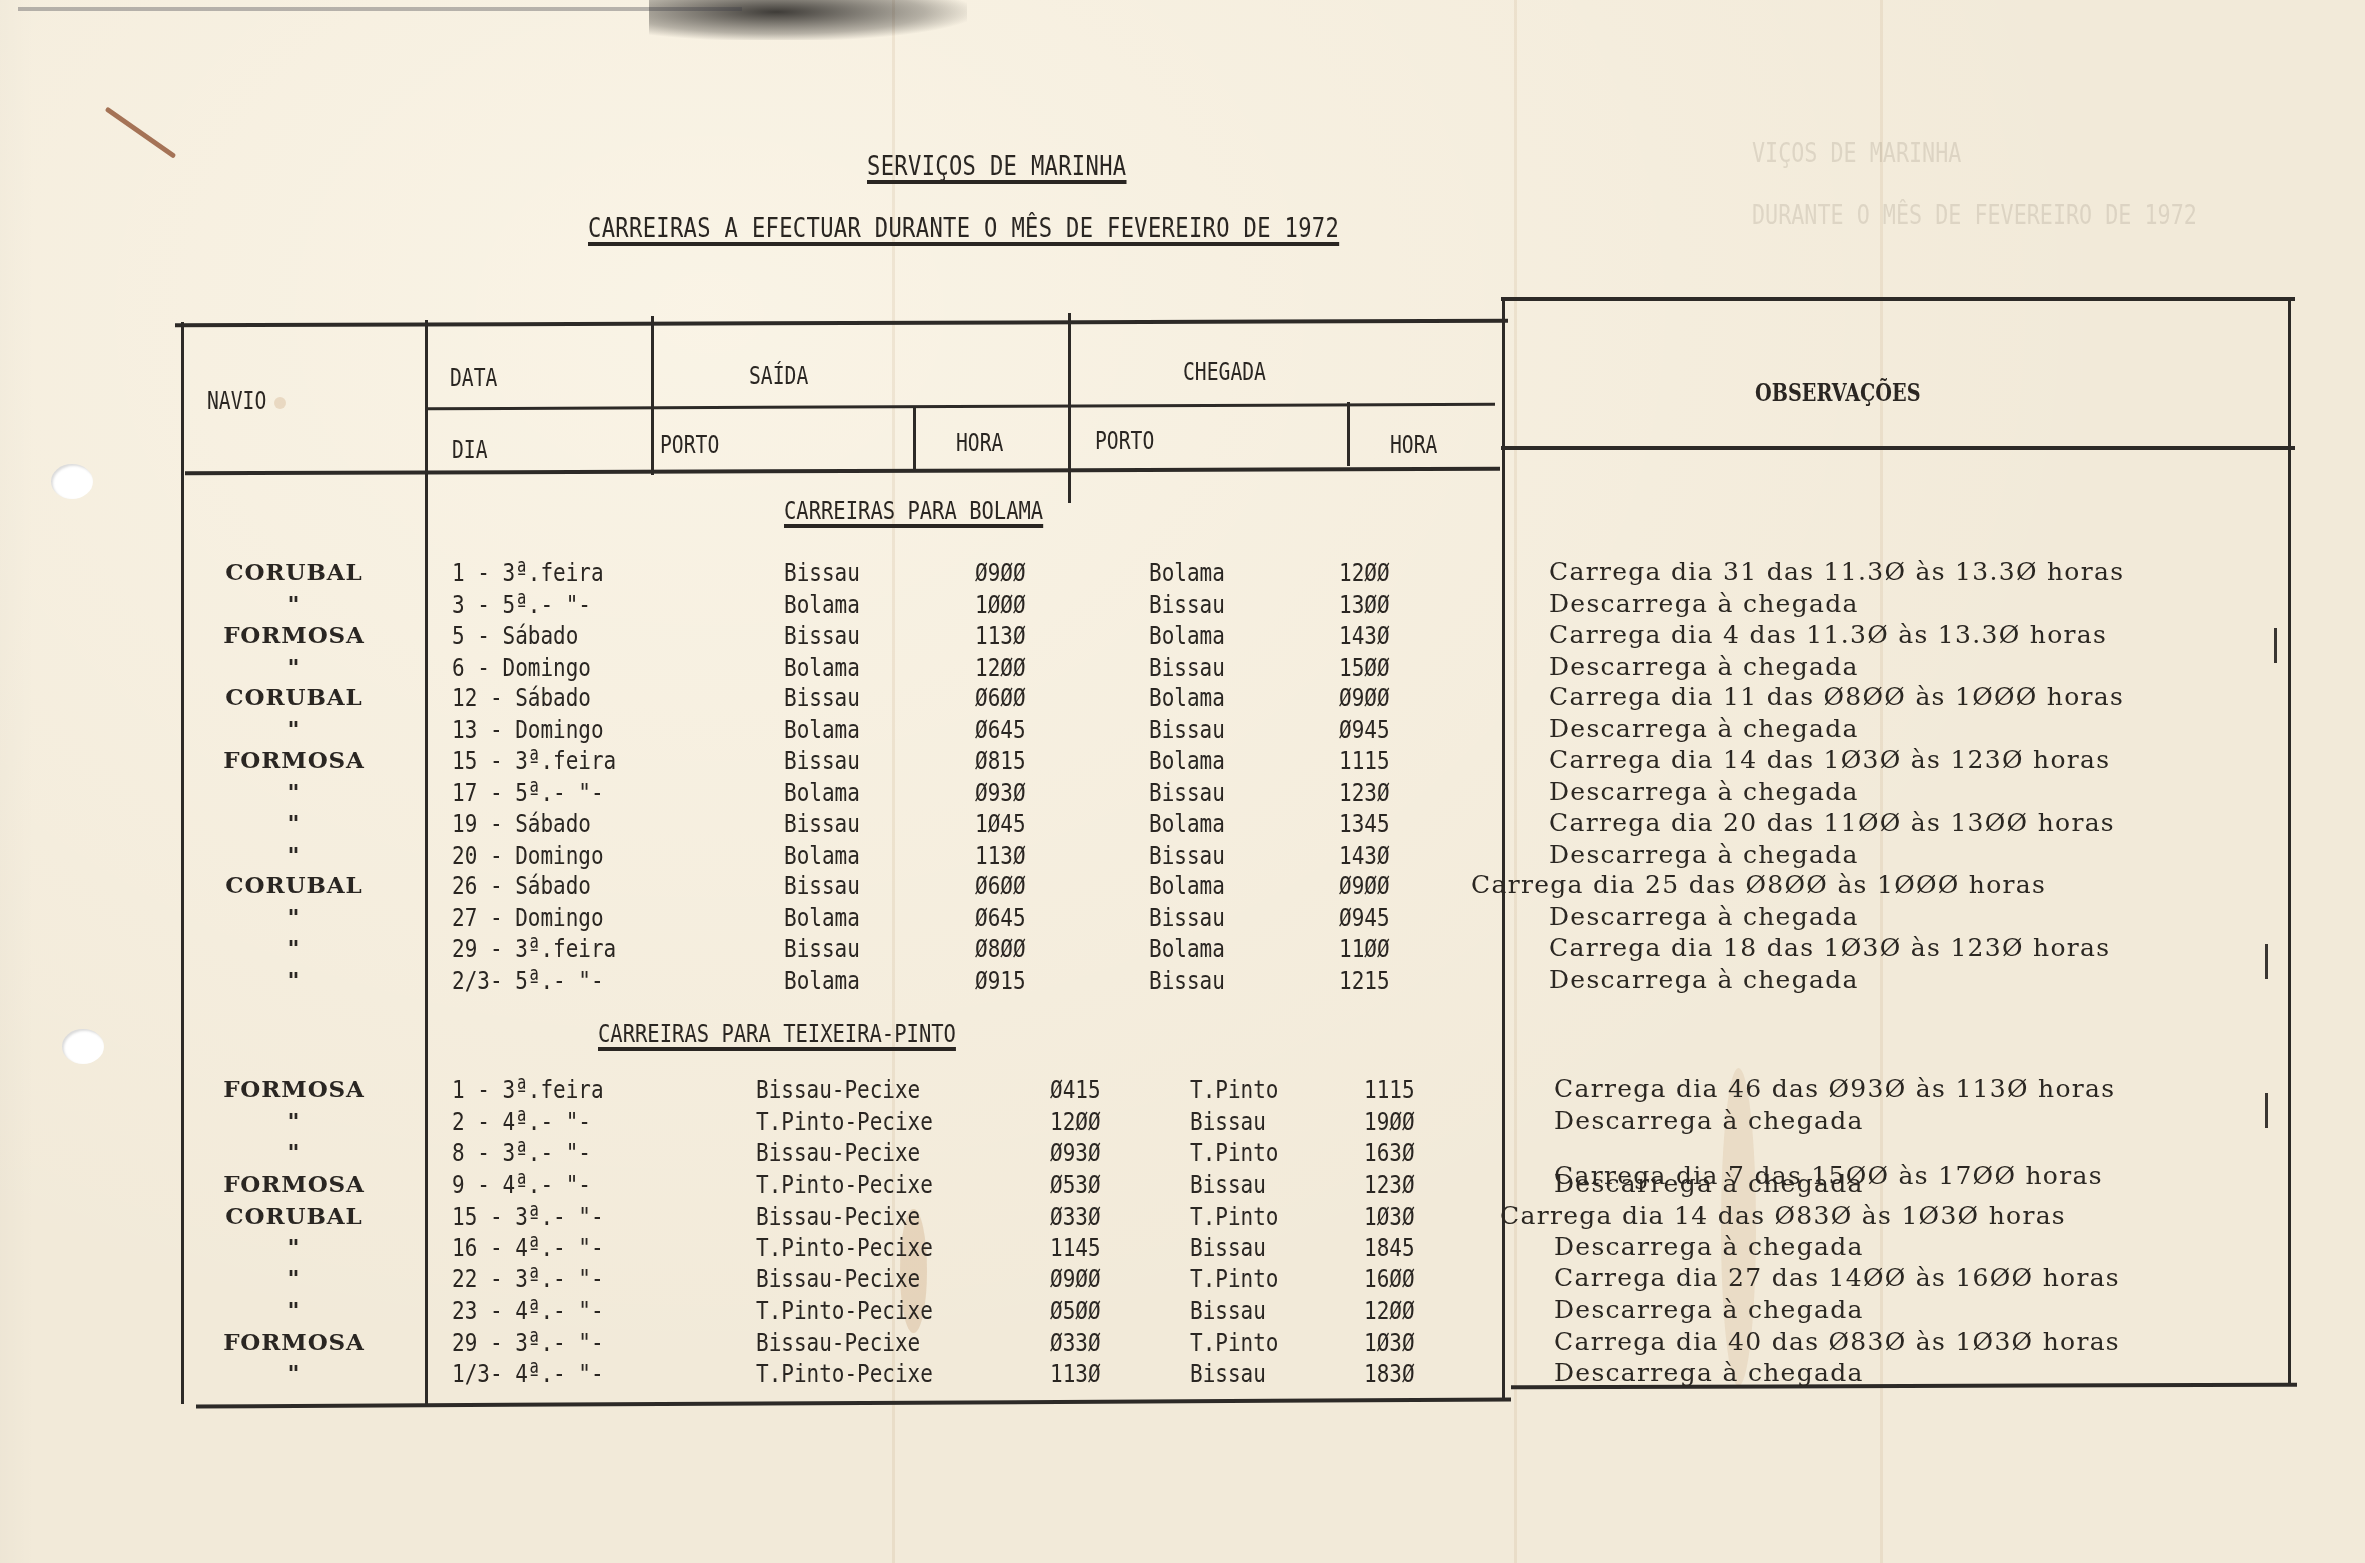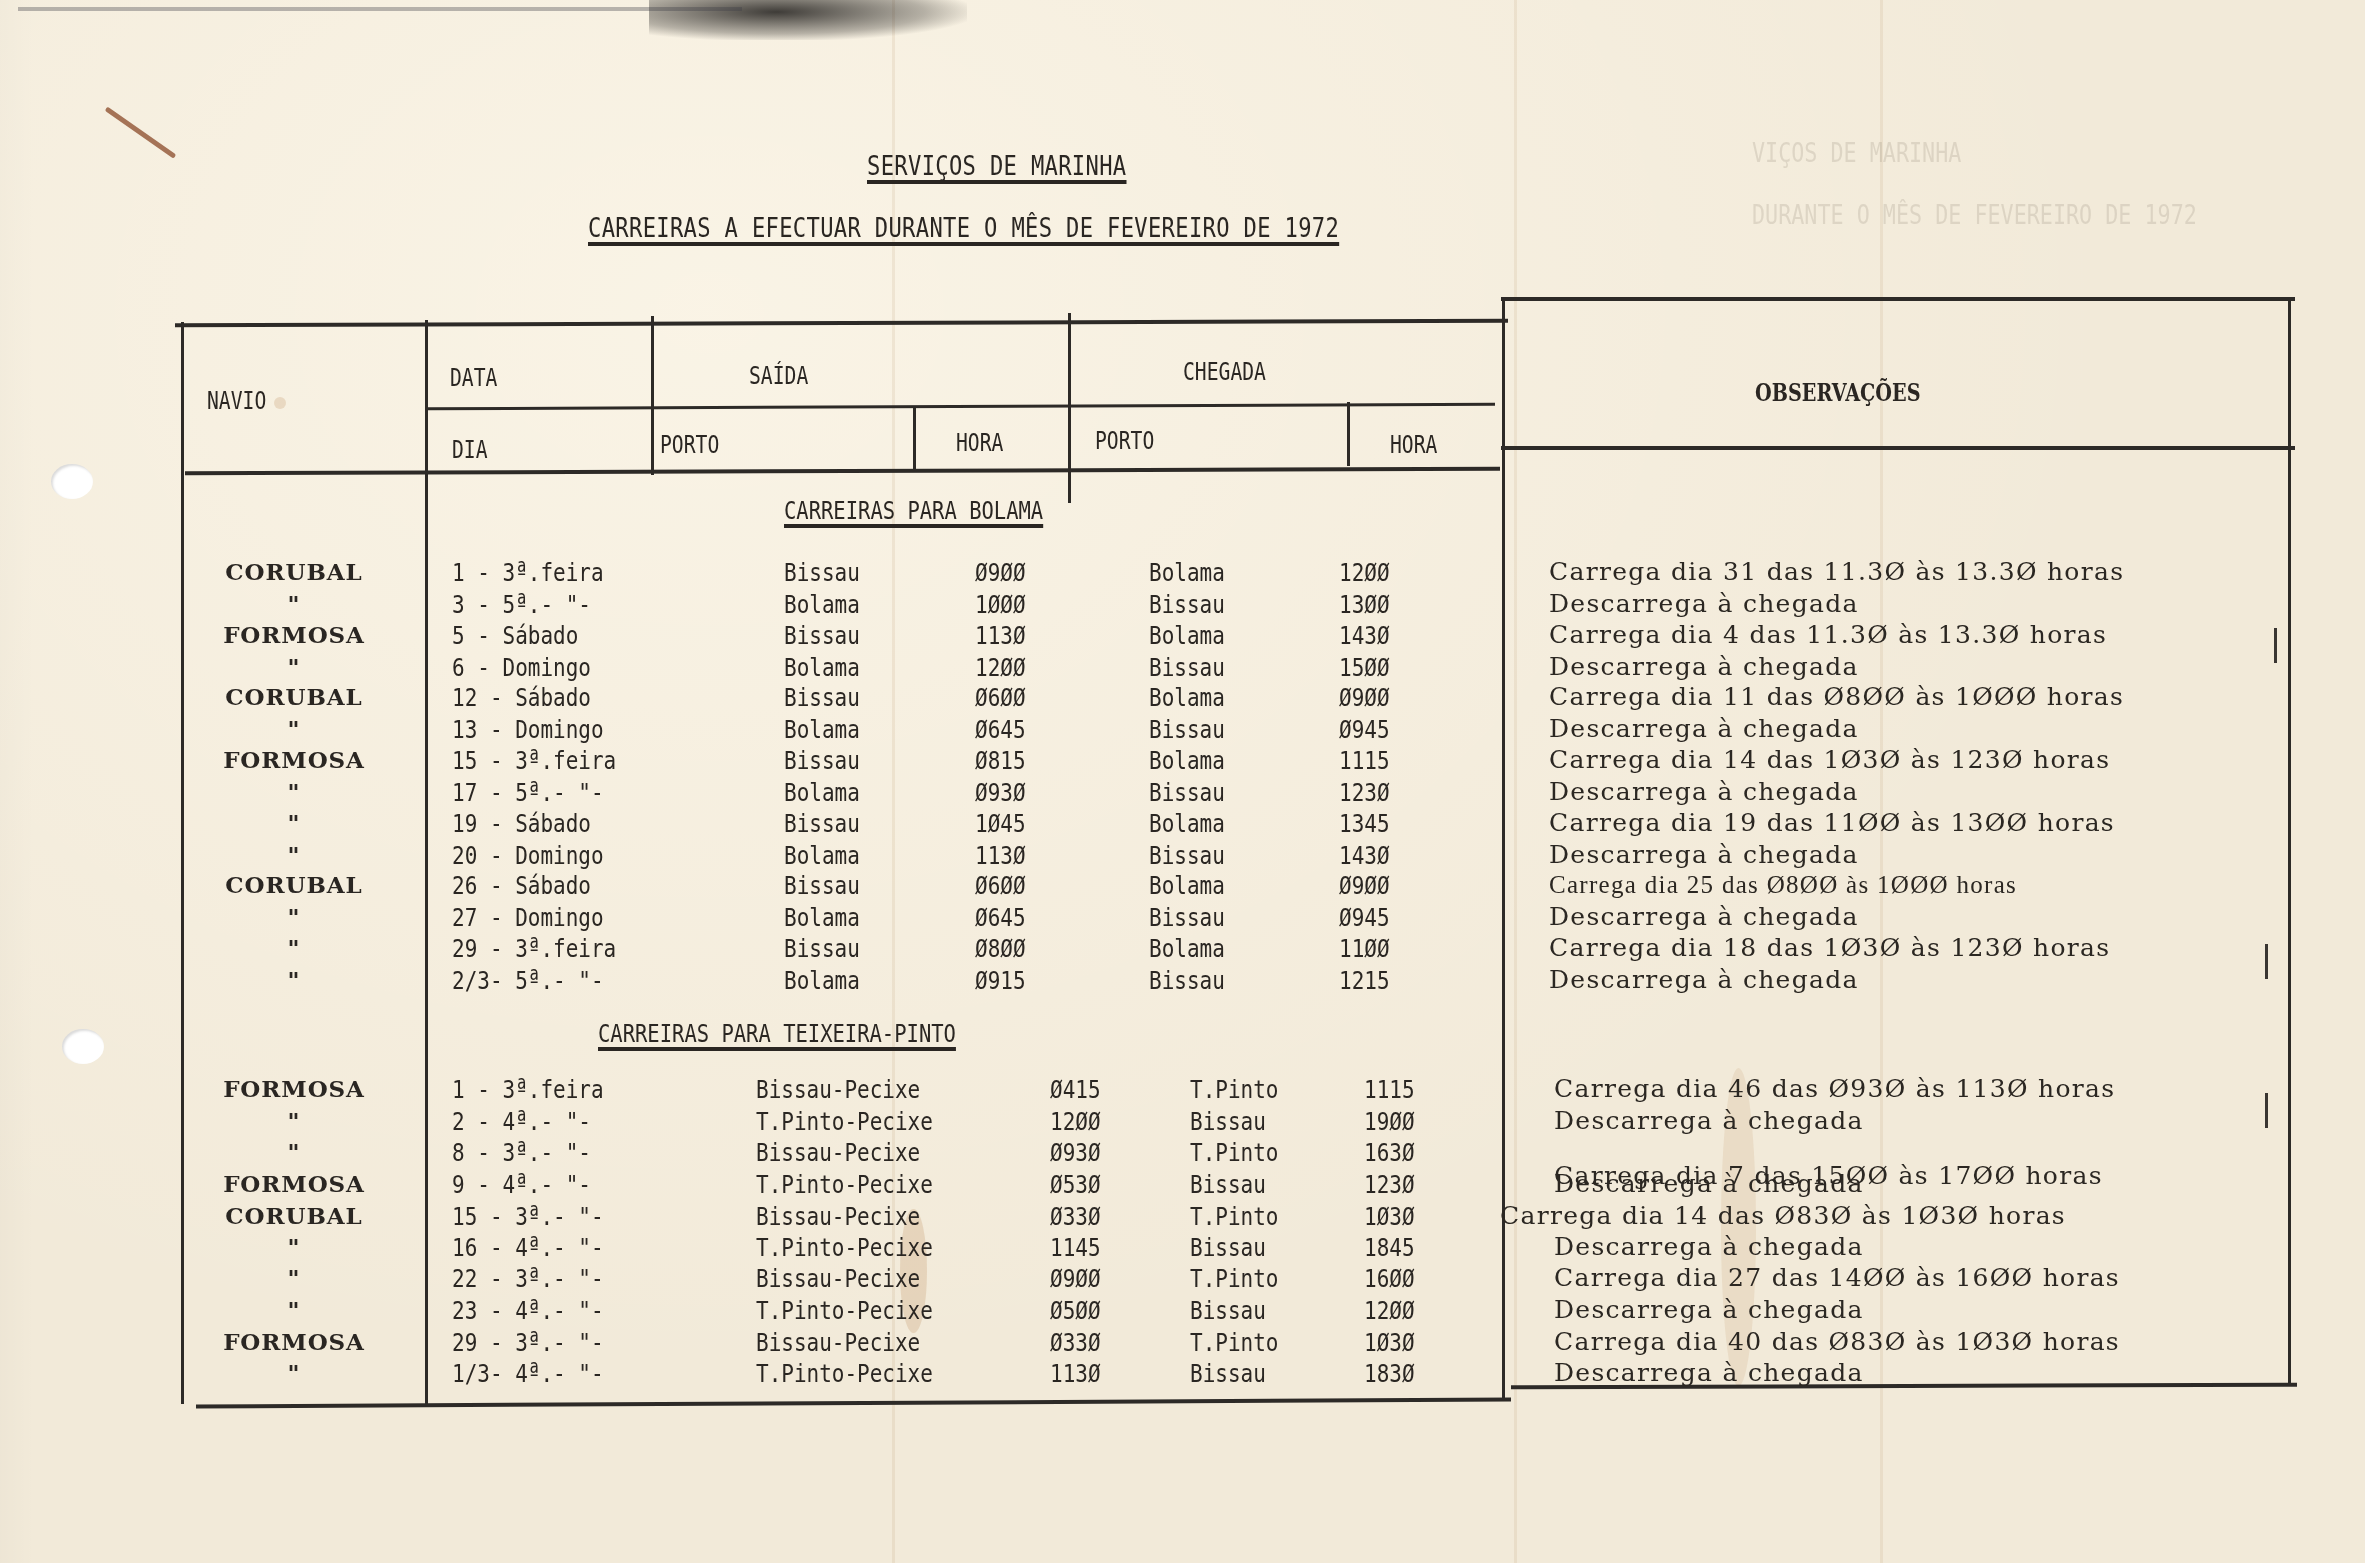--- a/index.html
+++ b/index.html
@@ -192,39 +192,39 @@
           <div class="cell" style="left: 1339px; top: 776px;">123Ø</div>
           <div class="cell obs" style="left: 1549px; top: 776px;">Descarrega à chegada</div>
         </div>
         <div>
           <div class="cell ship" style="left: 210px; top: 807px;">"</div>
           <div class="cell" style="left: 452px; top: 807px;">19 - Sábado</div>
           <div class="cell" style="left: 784px; top: 807px;">Bissau</div>
           <div class="cell" style="left: 975px; top: 807px;">1Ø45</div>
           <div class="cell" style="left: 1149px; top: 807px;">Bolama</div>
           <div class="cell" style="left: 1339px; top: 807px;">1345</div>
-          <div class="cell obs" style="left: 1549px; top: 807px;">Carrega dia 19 das 11ØØ às 13ØØ horas</div>
+          <div class="cell obs" style="left: 1549px; top: 807px;">Carrega dia 20 das 11ØØ às 13ØØ horas</div>
         </div>
         <div>
           <div class="cell ship" style="left: 210px; top: 839px;">"</div>
           <div class="cell" style="left: 452px; top: 839px;">20 - Domingo</div>
           <div class="cell" style="left: 784px; top: 839px;">Bolama</div>
           <div class="cell" style="left: 975px; top: 839px;">113Ø</div>
           <div class="cell" style="left: 1149px; top: 839px;">Bissau</div>
           <div class="cell" style="left: 1339px; top: 839px;">143Ø</div>
           <div class="cell obs" style="left: 1549px; top: 839px;">Descarrega à chegada</div>
         </div>
         <div>
           <div class="cell ship" style="left: 210px; top: 869px;">CORUBAL</div>
           <div class="cell" style="left: 452px; top: 869px;">26 - Sábado</div>
           <div class="cell" style="left: 784px; top: 869px;">Bissau</div>
           <div class="cell" style="left: 975px; top: 869px;">Ø6ØØ</div>
           <div class="cell" style="left: 1149px; top: 869px;">Bolama</div>
           <div class="cell" style="left: 1339px; top: 869px;">Ø9ØØ</div>
-          <div class="cell obs" style="left: 1549px; top: 869px; font-family: Liberation Serif, serif;">Carrega dia 25 das Ø8ØØ às 1ØØØ horas</div>
+          <div class="cell obs" style="left: 1471px; top: 869px;">Carrega dia 25 das Ø8ØØ às 1ØØØ horas</div>
         </div>
         <div>
           <div class="cell ship" style="left: 210px; top: 901px;">"</div>
           <div class="cell" style="left: 452px; top: 901px;">27 - Domingo</div>
           <div class="cell" style="left: 784px; top: 901px;">Bolama</div>
           <div class="cell" style="left: 975px; top: 901px;">Ø645</div>
           <div class="cell" style="left: 1149px; top: 901px;">Bissau</div>
           <div class="cell" style="left: 1339px; top: 901px;">Ø945</div>
           <div class="cell obs" style="left: 1549px; top: 901px;">Descarrega à chegada</div>
         </div>

